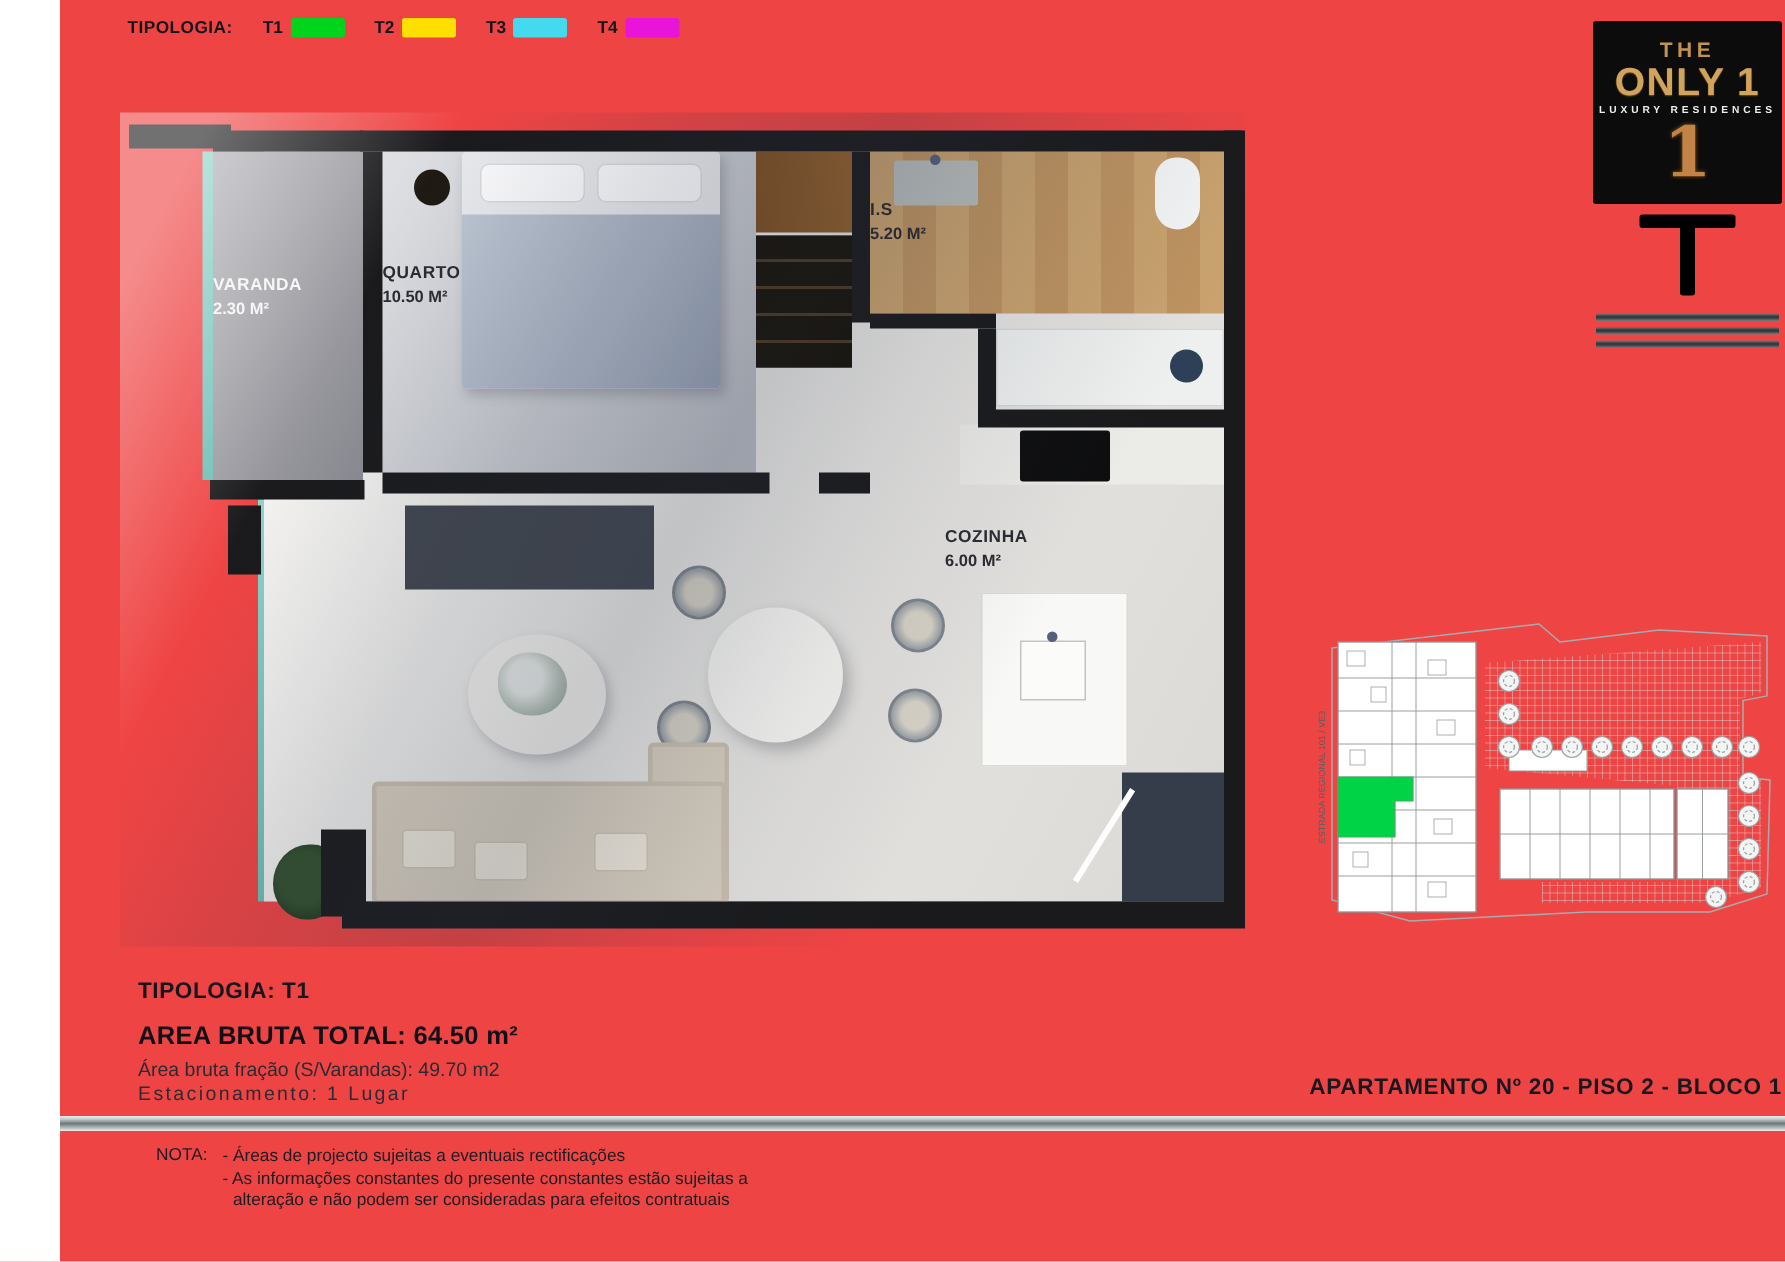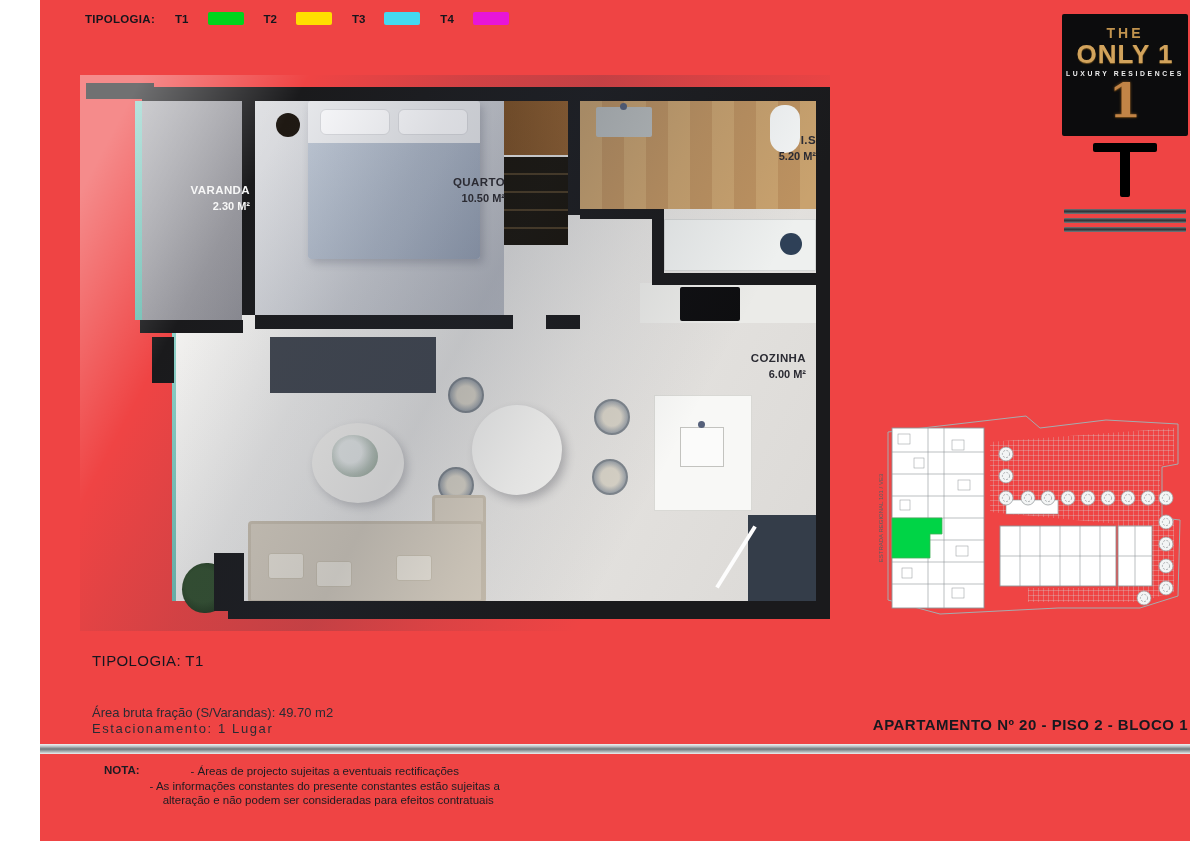--- a/index.html
+++ b/index.html
@@ -2,21 +2,21 @@
 <html><head>
 <meta charset="utf-8">
 <style>
   * { margin:0; padding:0; box-sizing:border-box; }
   html,body { width:1190px; height:841px; background:#ffffff; font-family:"Liberation Sans", sans-serif; overflow:hidden; }
   .page { position:relative; width:1190px; height:841px; background:#ef4444;margin-left:40px; }
 
   
   .legend { position:absolute; left:45px; top:12px; display:flex; align-items:center; gap:20px; }
   .legend-title { font-size:11.5px; font-weight:700; color:#15151c; letter-spacing:.3px; }
-  .legend-item { display:flex; align-items:center; gap:19px; }
+  .legend-item { display:flex; align-items:center; gap:5px; }
   .legend-item .lbl { font-size:11.5px; font-weight:700; color:#15151c; }
   .swatch { width:36px; height:13px; border-radius:2px; }
 
   
   .logo-wrap { position:absolute; left:1022px; top:14px; width:126px; }
   .logo-square { width:126px; height:122px; background:#0c0c0d; border-radius:2px; text-align:center; padding-top:11px; }
   .logo-the { font-size:14px; font-weight:700; letter-spacing:3px; color:#c1934e; }
   .logo-only { font-size:26px; font-weight:700; letter-spacing:1px; color:#d2a35c; text-shadow:0 1px 1px #6d4f1d; line-height:1.05; }
   .logo-sub { font-size:6.8px; font-weight:700; letter-spacing:2.6px; color:#ececec; margin-top:2px; }
   .logo-one { font-family:"DejaVu Serif", serif; font-size:46px; font-weight:700; color:#c28446; text-shadow:0 1px 0 #5e3c12, 0 0 3px #8a5a20; line-height:1; margin-top:1px; }
@@ -63,40 +63,40 @@
   .floor-plant { position:absolute; left:102px; top:488px; width:46px; height:50px; border-radius:55% 45% 50% 50%;
     background:radial-gradient(circle at 45% 45%, #33502f 0 45%, #22381f 80%, #182a17 100%); }
   .terrace { position:absolute; left:668px; top:440px; width:68px; height:86px; background:#343d49; }
   .terrace-door { position:absolute; left:654px; top:446px; width:4px; height:72px; background:#fdfdfd; transform:rotate(32deg); }
   .bed { position:absolute; left:228px; top:26px; width:172px; height:158px; background:#e8e9ec; border-radius:3px; box-shadow:3px 4px 8px rgba(50,55,75,.25); }
   .pillow { position:absolute; top:8px; width:70px; height:26px; background:#fafafc; border:1px solid #d9dade; border-radius:6px; }
   .duvet { position:absolute; left:0; top:42px; width:172px; height:116px; background:linear-gradient(120deg,#bcc5d2 0%,#aab4c4 60%,#97a2b5 100%); border-radius:0 0 3px 3px; }
   .bed-stool { position:absolute; left:196px; top:38px; width:24px; height:24px; border-radius:50%; background:#1f1913; }
   .light-overlay { position:absolute; left:0; top:0; width:750px; height:556px; pointer-events:none;
     background:linear-gradient(118deg, rgba(255,255,255,.38) 6%, rgba(255,255,255,0) 22%, rgba(43,52,70,.15) 37%, rgba(43,52,70,.22) 50%, rgba(43,52,70,.10) 62%, rgba(255,255,255,0) 76%); }
-  .room-label { position:absolute; text-align:right; z-index:5; line-height:1.35; }
+  .room-label { position:absolute; text-align:left; z-index:5; line-height:1.35; }
   .room-label .rn { font-size:11.5px; font-weight:700; letter-spacing:.4px; color:#2b2b33; }
   .room-label .ra { font-size:11px; font-weight:700; color:#2b2b33; }
   .room-label.light .rn, .room-label.light .ra { color:#f7f7f7; }
 
   
   .siteplan-title { position:absolute; left:840px; top:370px; width:310px; text-align:center; font-size:15px; font-weight:600; color:#3a3a3f; letter-spacing:.3px; }
   .siteplan { position:absolute; left:838px; top:400px; width:312px; height:220px; }
 
   
-  .d-tipologia { position:absolute; left:52px; top:652px; font-size:15px; font-weight:400; color:#16161f; letter-spacing:.4px; }
+  .d-tipologia { position:absolute; left:52px; top:652px; font-size:15px; font-weight:700; color:#16161f; letter-spacing:.4px; }
   .d-area { position:absolute; left:52px; top:681px; font-size:17px; font-weight:700; color:#101018; letter-spacing:.2px; }
   .d-fracao { position:absolute; left:52px; top:705px; font-size:13px; color:#2b2b33; }
   .d-estac { position:absolute; left:52px; top:721px; font-size:13px; color:#2b2b33; letter-spacing:1.6px; }
   .apartment { position:absolute; right:42px; top:716px; font-size:15px; font-weight:600; color:#18181f; letter-spacing:.5px; }
   .divider { position:absolute; left:0; top:744px; width:1190px; height:10px;
     background:linear-gradient(180deg,#f1f3f3 0%,#c2c8ca 22%,#6e777a 50%,#aab1b3 75%,#eef0f0 100%); }
   .note { position:absolute; left:64px; top:764px; display:flex; gap:10px; }
-  .note-label { font-size:11.5px; font-weight:700; color:#1b1b22;text-align:right; }
-  .note-lines { font-size:11.5px; color:#1c1c22; line-height:1.28;text-align:center; }
+  .note-label { font-size:11.5px; font-weight:400; color:#1b1b22;text-align:right; }
+  .note-lines { font-size:11.5px; color:#1c1c22; line-height:1.28; }
   .note-lines .l3 { padding-left:7px; }
 </style>
 </head>
 <body>
 
 <div class="page">
 
   <div class="legend">
     <span class="legend-title">TIPOLOGIA:</span>
     <span class="legend-item">
@@ -315,20 +315,21 @@
             <circle cx="266" cy="198" r="7"></circle>
             <circle cx="266" cy="198" r="3.6" stroke-dasharray="2 1.4" fill="none"></circle>
           </g>
       </g>
 
       <text transform="translate(5 118) rotate(-90)" text-anchor="middle" font-size="6" fill="#5a5f61" font-family="Liberation Sans, sans-serif">ESTRADA REGIONAL 101 / VE3</text>
     </svg>
   </div>
 
   <div class="d-tipologia">TIPOLOGIA: T1</div>
+  <div class="d-area">AREA BRUTA TOTAL: 64.50 m²</div>
   <div class="d-fracao">Área bruta fração (S/Varandas): 49.70 m2</div>
   <div class="d-estac">Estacionamento: 1 Lugar</div>
   <div class="apartment">APARTAMENTO Nº  20 - PISO 2 - BLOCO 1</div>
 
   <div class="divider"></div>
 
   <div class="note">
     <div class="note-label">NOTA:</div>
     <div class="note-lines">
       <div class="l1">- Áreas de projecto sujeitas a eventuais rectificações</div>

